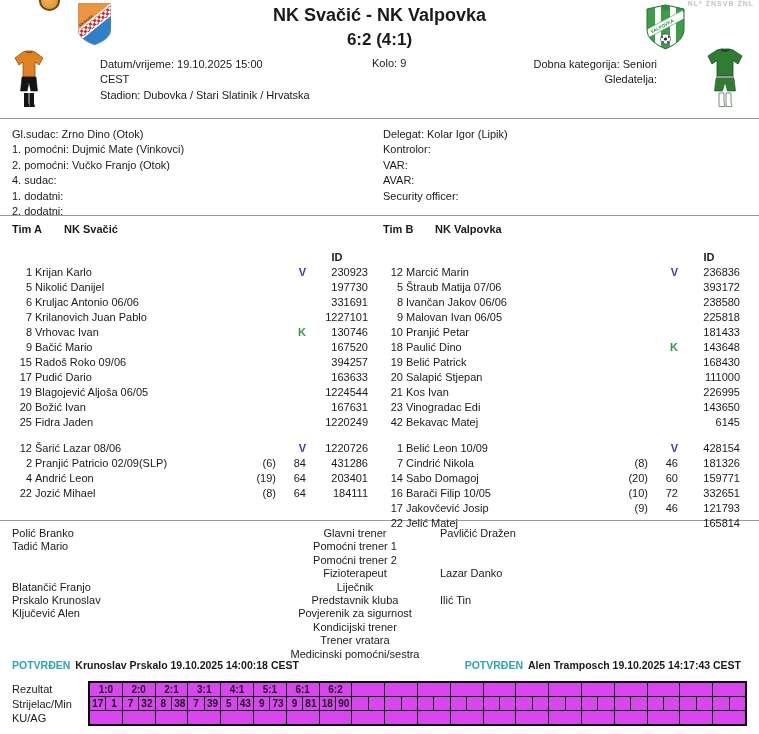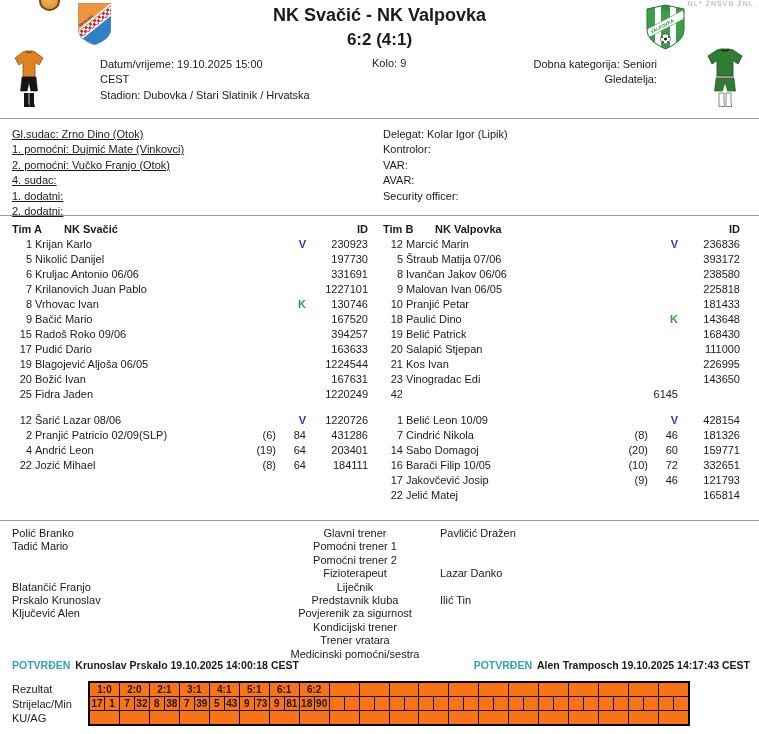--- a/index.html
+++ b/index.html
@@ -18,55 +18,55 @@
   .titles{position:absolute;left:0;right:0;top:5px;text-align:center;}
   .title{font-size:18px;font-weight:bold;}
   .score{font-size:17px;font-weight:bold;margin-top:4px;}
   .info-left{position:absolute;left:100px;top:57px;line-height:15.4px;}
   .info-center{position:absolute;left:372px;top:57px;}
   .info-right{position:absolute;right:102px;top:57px;text-align:right;line-height:15.4px;}
 
   
   .officials{position:absolute;top:119px;left:0;right:0;height:96px;border-bottom:1px solid #999;}
   .off-col{position:absolute;top:8px;line-height:15.4px;}
-  #officials-left{left:12px;text-decoration:underline;}
+  #officials-left{left:12px;}
   #officials-right{left:383px;}
 
   
   .rosters{position:absolute;top:216px;left:0;right:0;height:304px;border-bottom:1px solid #999;}
   .roster{position:absolute;top:6px;}
   #roster-home{left:12px;width:356px;}
   #roster-away{left:383px;width:357px;}
   .roster-head{display:grid;grid-template-columns:52px 1fr 62px;font-weight:bold;line-height:15px;}
-  .rh-id{text-align:right;}
+  .rh-id{text-align:center;margin-top:28px;}
   .prow{display:grid;grid-template-columns:20px 1fr 36px 30px 62px;line-height:15px;}
   .c-num{text-align:right;}
   .c-name{padding-left:3px;white-space:nowrap;overflow:hidden;}
   .c-rep,.c-vkm,.c-id{text-align:right;}
   .vk-v{color:var(--v-color);font-weight:bold;}
   .vk-k{color:var(--k-color);font-weight:bold;}
   .sub-gap{height:11px;}
 
   
   .staff{position:absolute;top:521px;left:0;right:0;height:137px;}
   #staff-grid{position:absolute;left:12px;right:12px;top:6px;}
   .staff-row{display:grid;grid-template-columns:258px 170px 1fr;line-height:13.4px;}
   .st-role{text-align:center;}
 
   
-  .confirms{position:absolute;top:659px;left:0;right:0;height:16px;font-size:10.5px;font-weight:bold;padding-left:16px;}
+  .confirms{position:absolute;top:659px;left:0;right:9px;height:16px;font-size:10.5px;font-weight:bold;padding-left:16px;}
   .conf-home{position:absolute;left:12px;}
   .conf-away{position:absolute;right:9px;}
   .conf-status{color:var(--teal);margin-right:5px;}
 
   
   .result{position:absolute;top:681px;left:0;right:11px;height:50px;}
   #result-labels{position:absolute;left:12px;top:1px;line-height:14.6px;}
-  #result-grid{position:absolute;left:88px;top:0;width:602px;display:flex;
-               border:2px solid #000;box-sizing:border-box;background:#f97316;}
+  #result-grid{position:absolute;left:88px;top:0;width:659px;display:flex;
+               border:2px solid #000;box-sizing:border-box;background:#d946ef;}
   .rgroup{flex:1;border-left:1px solid #000;min-width:0;}
   .rgroup:first-child{border-left:none;}
   .g-res{height:13px;line-height:13px;border-bottom:1px solid #000;text-align:center;font-weight:bold;font-size:10px;}
   .g-pair{display:flex;height:13px;border-bottom:1px solid #000;}
   .g-sc{flex:1;border-right:1px solid #000;text-align:center;line-height:13px;font-weight:bold;font-size:10px;min-width:0;}
   .g-min{flex:1;text-align:center;line-height:13px;font-weight:bold;font-size:10px;min-width:0;}
   .g-ku{height:13px;}
 </style>
 </head>
 <body>
@@ -361,20 +361,21 @@
         </div>
         <div class="prow">
           <span class="c-num">23</span>
           <span class="c-name">Vinogradac Edi</span>
           <span class="c-rep"></span>
           <span class="c-vkm"></span>
           <span class="c-id">143650</span>
         </div>
         <div class="prow">
           <span class="c-num">42</span>
+          <span class="c-name">Bekavac Matej</span>
           <span class="c-rep"></span>
           <span class="c-vkm"></span>
           <span class="c-id">6145</span>
         </div>
         <div class="sub-gap"></div>
         <div class="prow">
           <span class="c-num">1</span>
           <span class="c-name">Belić Leon 10/09</span>
           <span class="c-rep"></span>
           <span class="c-vkm vk-v">V</span>

